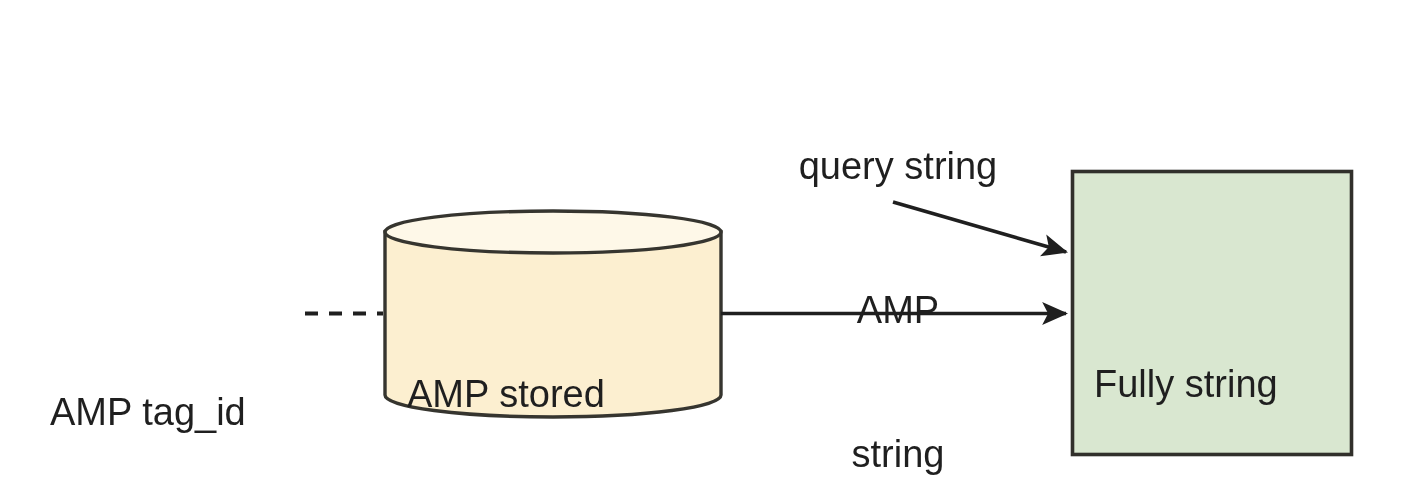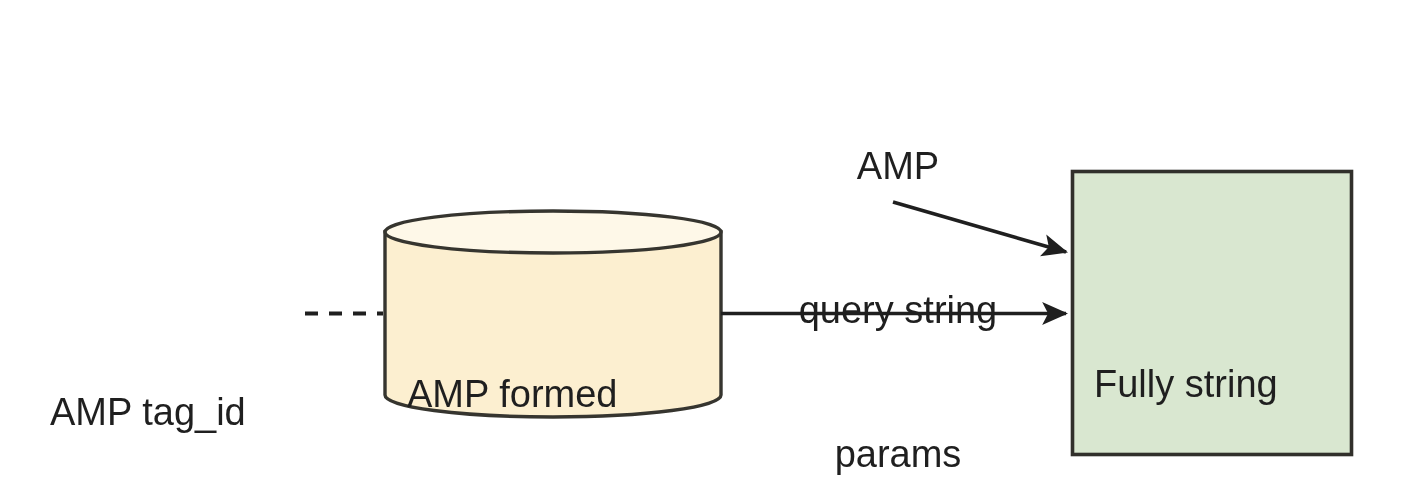--- a/index.html
+++ b/index.html
@@ -82,28 +82,28 @@
     <line x1="893" y1="202" x2="1066" y2="252" stroke="#1f1f1f" stroke-width="3.6" marker-end="url(#arrow-solid)"></line>
 
     <rect x="1072.5" y="171.5" width="279" height="283" fill="#d9e7d0" stroke="#31302b" stroke-width="3.6"></rect>
   </svg>
 
   <div class="txt" id="label-amp-tag-id">
     <span class="txt-line">AMP tag_id</span>
   </div>
 
   <div class="txt" id="cylinder-text">
-    <span class="txt-line">AMP formed</span>
+    <span class="txt-line">AMP stored</span>
     
   </div>
 
   <div class="txt" id="label-query-params">
+    <span class="txt-line">query string</span>
     <span class="txt-line">AMP</span>
-    <span class="txt-line">query string</span>
-    <span class="txt-line">params</span>
+    <span class="txt-line">string</span>
   </div>
 
   <div class="txt" id="greenbox-text">
     <span class="txt-line">Fully string</span>
     
   </div>
 
 </div>
 
 </body></html>

